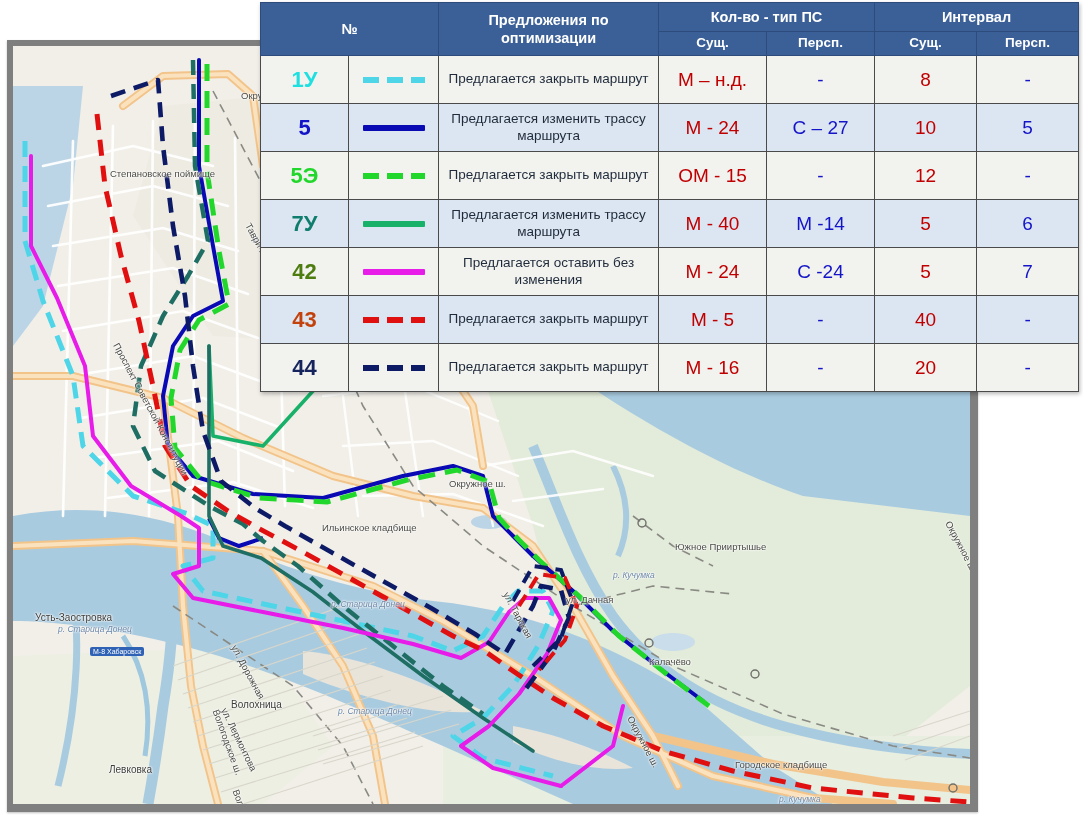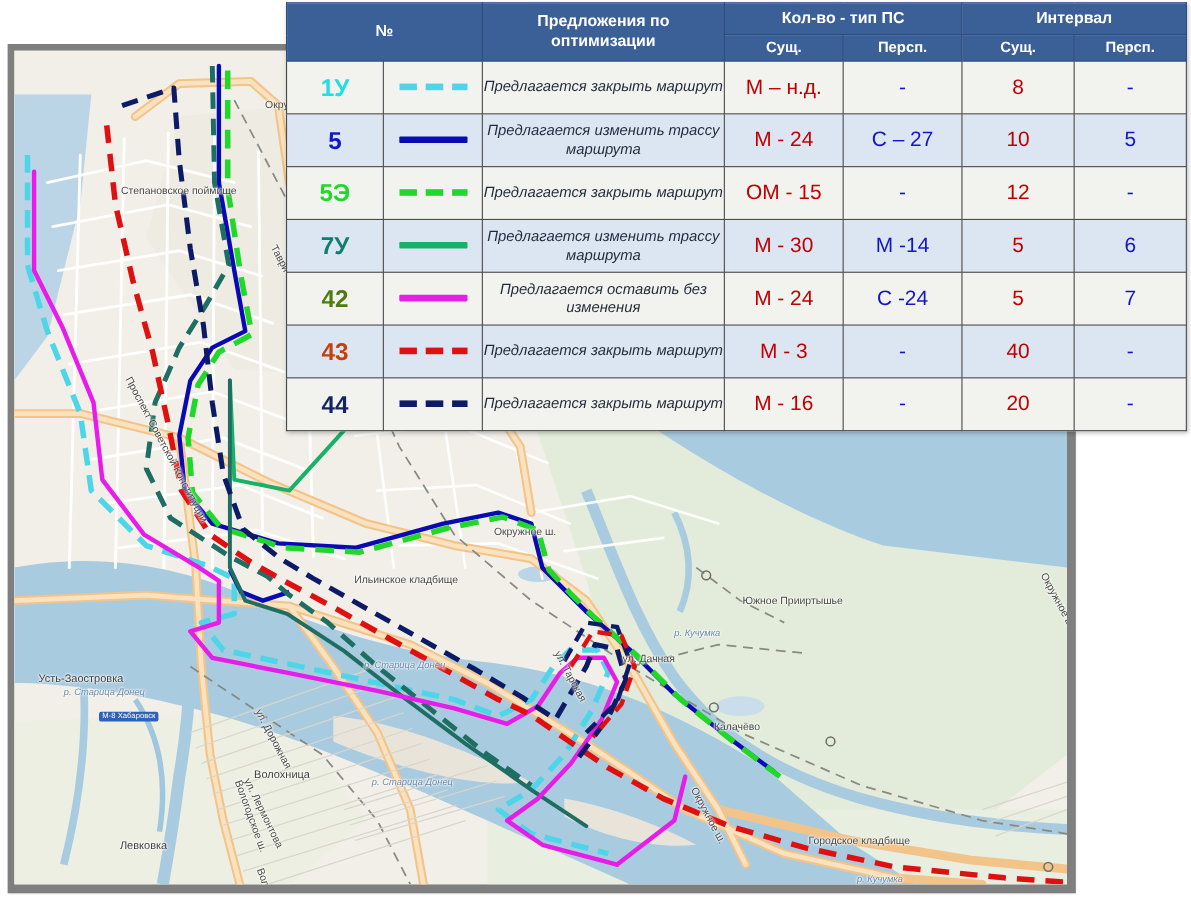--- a/index.html
+++ b/index.html
@@ -76,21 +76,20 @@
     font-weight: bold;
     height: 48px;
   }
   td.c-line { text-align: center; vertical-align: middle; }
   td.c-prop {
     text-align: center;
     font-size: 13.5px;
     color: #1f2b3a;
     line-height: 1.2;
     padding: 3px 6px;
-    font-style: italic;
   }
   td.c-val {
     text-align: center;
     font-size: 19px;
     padding: 2px;
     margin-left: 48px;
   }
   td.c-val.red  { color: #C00000; }
   td.c-val.blue { color: #1414C8; }
 
@@ -363,39 +362,39 @@
           <td class="c-prop">Предлагается закрыть маршрут</td>
           <td class="c-val red">ОМ - 15</td>
           <td class="c-val blue">-</td>
           <td class="c-val red">12</td>
           <td class="c-val blue">-</td>
         </tr>
         <tr class="even">
           <td class="c-num" style="color: rgb(15, 126, 110);">7У</td>
           <td class="c-line"><span class="swatch solid" style="color: rgb(23, 177, 105); background: rgb(23, 177, 105);"></span></td>
           <td class="c-prop">Предлагается изменить трассу маршрута</td>
-          <td class="c-val red">М - 30</td>
+          <td class="c-val red">М - 40</td>
           <td class="c-val blue">М -14</td>
           <td class="c-val red">5</td>
           <td class="c-val blue">6</td>
         </tr>
         <tr class="odd">
           <td class="c-num" style="color: #4d7c0f;">42</td>
           <td class="c-line"><span class="swatch solid" style="color: rgb(232, 28, 232); background: rgb(232, 28, 232);"></span></td>
           <td class="c-prop">Предлагается оставить без изменения</td>
           <td class="c-val red">М - 24</td>
           <td class="c-val blue">С -24</td>
           <td class="c-val red">5</td>
           <td class="c-val blue">7</td>
         </tr>
         <tr class="even">
           <td class="c-num" style="color: #c2410c;">43</td>
           <td class="c-line"><span class="swatch dash" style="color: rgb(224, 16, 16);"></span></td>
           <td class="c-prop">Предлагается закрыть маршрут</td>
-          <td class="c-val red">М - 3</td>
+          <td class="c-val red">М - 5</td>
           <td class="c-val blue">-</td>
           <td class="c-val red">40</td>
           <td class="c-val blue">-</td>
         </tr>
         <tr class="odd">
           <td class="c-num" style="color: rgb(22, 36, 94);">44</td>
           <td class="c-line"><span class="swatch dash" style="color: rgb(13, 27, 102);"></span></td>
           <td class="c-prop">Предлагается закрыть маршрут</td>
           <td class="c-val red">М - 16</td>
           <td class="c-val blue">-</td>

